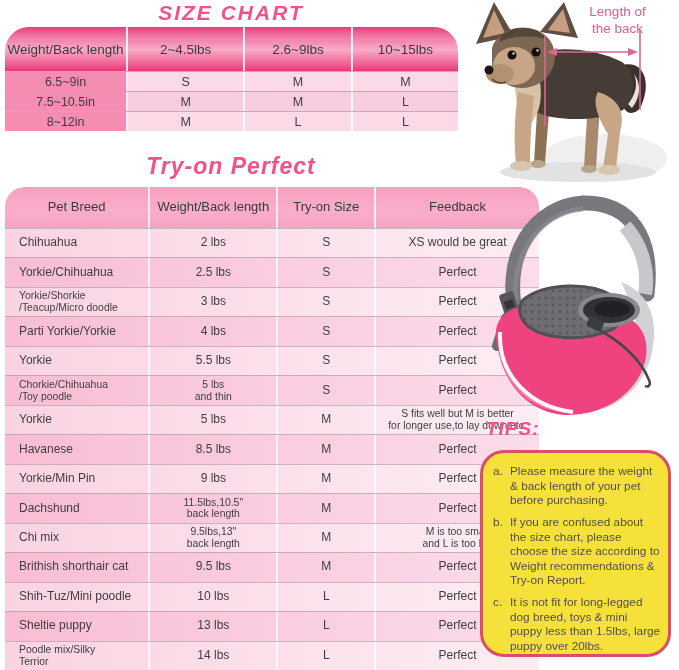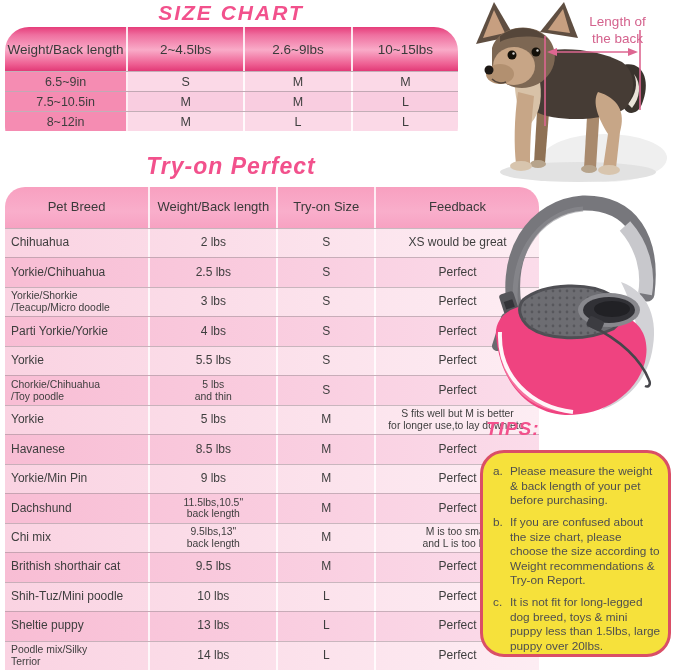--- a/index.html
+++ b/index.html
@@ -35,29 +35,29 @@
   .tryon-header{display:grid;grid-template-columns:27.2% 24% 18.3% 30.5%;height:41px;
                 background:linear-gradient(180deg,#f8a0c0 0%,#f9aecb 60%,#f7a2c2 100%);}
   .tryon-body{display:flex;flex-direction:column;height:442px;}
   .trow{display:grid;grid-template-columns:27.2% 24% 18.3% 30.5%;flex:1;
         border-top:1px solid rgba(150,138,144,.5);}
   .trow.even{background:linear-gradient(90deg,#fad3e2 0%,#fdedf3 100%);}
   .trow.odd{background:linear-gradient(90deg,#f8bdd4 0%,#fbdcea 100%);}
   .tryon-table .cell{display:flex;align-items:center;justify-content:center;text-align:center;
         font-size:12px;border-right:2px solid rgba(255,255,255,.8);white-space:pre-line;line-height:1.15;}
   .tryon-table .cell:last-child{border-right:none;}
-  .tryon-table .breed{justify-content:flex-start;text-align:left;padding-left:6px;padding-right:4px;}
+  .tryon-table .breed{justify-content:flex-start;text-align:left;padding-left:14px;padding-right:4px;}
   .tryon-table .ml{font-size:10.4px;}
   .tryon-table .hcell{font-size:13px;color:#3a3a3a;justify-content:center;text-align:center;padding-left:0;}
 
   
   .dog-figure{position:absolute;left:470px;top:0;width:209px;height:190px;}
   .dog-figure svg{position:absolute;left:0;top:0;}
   .annotation{position:absolute;left:95px;top:4px;width:105px;text-align:center;
-              color:#d4628d;font-size:13.5px;line-height:1.25;white-space:pre-line;margin-top:10px;}
+              color:#d4628d;font-size:13.5px;line-height:1.25;white-space:pre-line;}
 
   
   .bag-figure{position:absolute;left:473px;top:190px;width:202px;height:235px;}
 
   
   .tips-box{position:absolute;left:480px;top:450px;width:191px;height:207px;box-sizing:border-box;
             background:#f6e13b;border:3px solid #da4f66;border-radius:24px;
             padding:11px 7px 6px 10px;}
   .tip{display:flex;margin-bottom:7px;font-size:11.8px;line-height:1.24;color:#4f4f4f;}
   .tip-label{width:17px;flex:none;}

